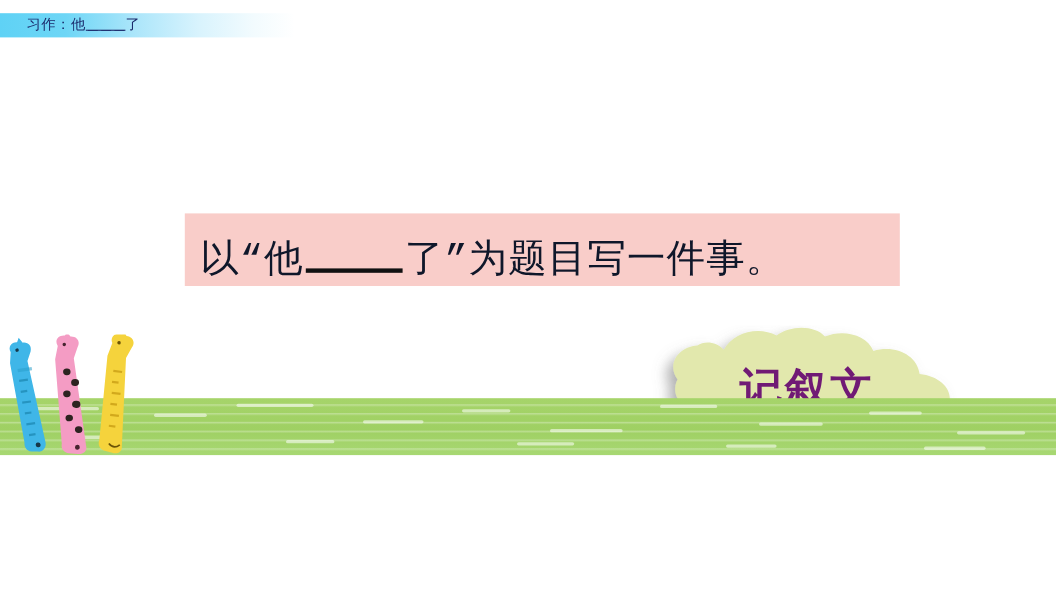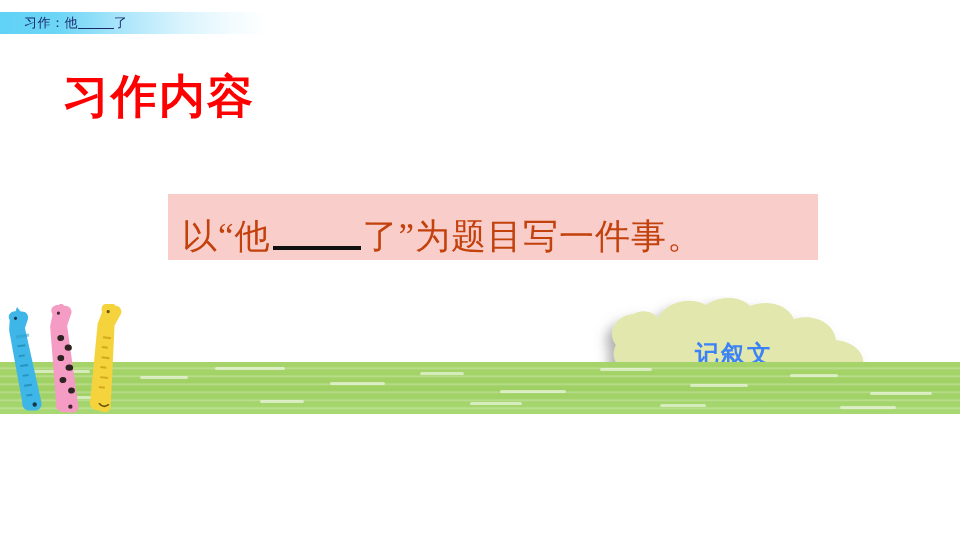--- a/index.html
+++ b/index.html
@@ -70,24 +70,24 @@
     width: 650px;
     height: 66px;
     background: #f9cdc9;
     display: flex;
     align-items: center;
   }
   #prompt-text {
     padding-left: 14px;
     font-size: 35px;
     line-height: 48px;
-    color: #c2410c;
+    color: #0f172a;
     letter-spacing: 1px;
     white-space: nowrap;
-    font-family: Liberation Serif, serif;
+    font-family: Liberation Mono, monospace;
     font-weight: 500;
     margin-top: 20px;
   }
   #prompt-text .fill-blank {
     display: inline-block;
     width: 88px;
     border-bottom: 4px solid #111111;
     vertical-align: -2px;
     margin: 0 2px;
   }
@@ -111,23 +111,23 @@
     position: absolute;
     left: 0;
     top: 0;
     width: 310px;
     height: 116px;
     display: flex;
     align-items: center;
     justify-content: center;
     padding-left: 26px;
     box-sizing: border-box;
-    font-size: 24px;
+    font-size: 39px;
     line-height: 44px;
-    color: #3b82f6;
+    color: #701a75;
     letter-spacing: 2px;
     font-weight: bold;
     font-family: "DejaVu Sans", "Liberation Sans", sans-serif;
   }
 
   
   #grass-strip {
     position: absolute;
     left: 0;
     bottom: 0;
@@ -160,21 +160,20 @@
   #ruler-group svg { display: block; }
 </style>
 </head>
 <body>
 
 <div id="slide">
 
   <div id="header-bar"></div>
   <div id="header-bar-label"><span>习作：他</span><span class="blank">＿＿＿</span><span>了</span></div>
 
-  <div id="page-title">习作内容</div>
 
   <div id="prompt-band">
     <div id="prompt-text"><span>以“他</span><span class="fill-blank"></span><span>了”为题目写一件事。</span></div>
   </div>
 
   <div id="cloud-callout">
     <svg viewBox="0 0 310 116" xmlns="http://www.w3.org/2000/svg" aria-hidden="true">
       <defs>
         <filter id="cloudShadow" x="-30%" y="-30%" width="170%" height="180%">
           <feDropShadow dx="-6" dy="7" stdDeviation="6" flood-color="#6f6f6f" flood-opacity="0.55"></feDropShadow>

